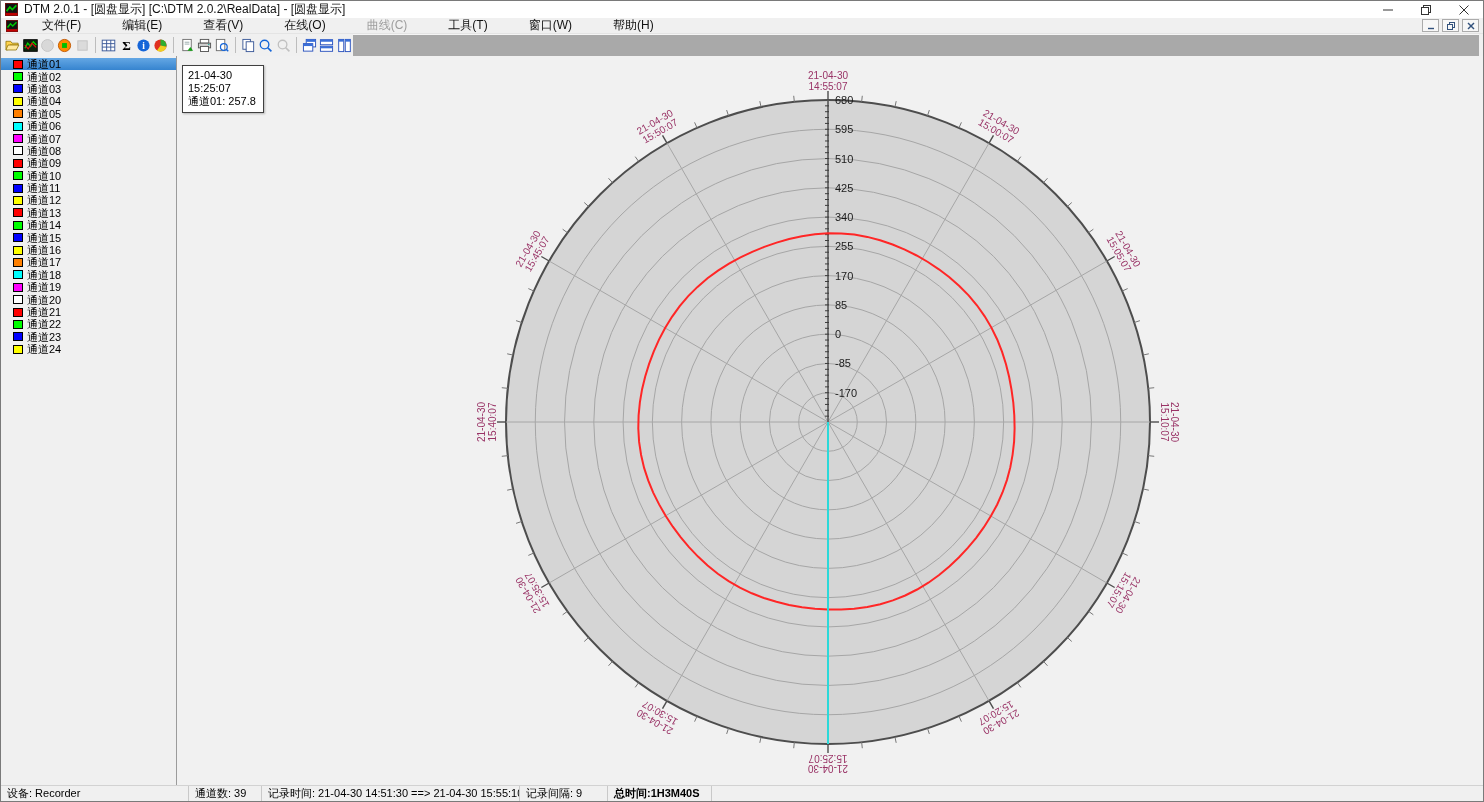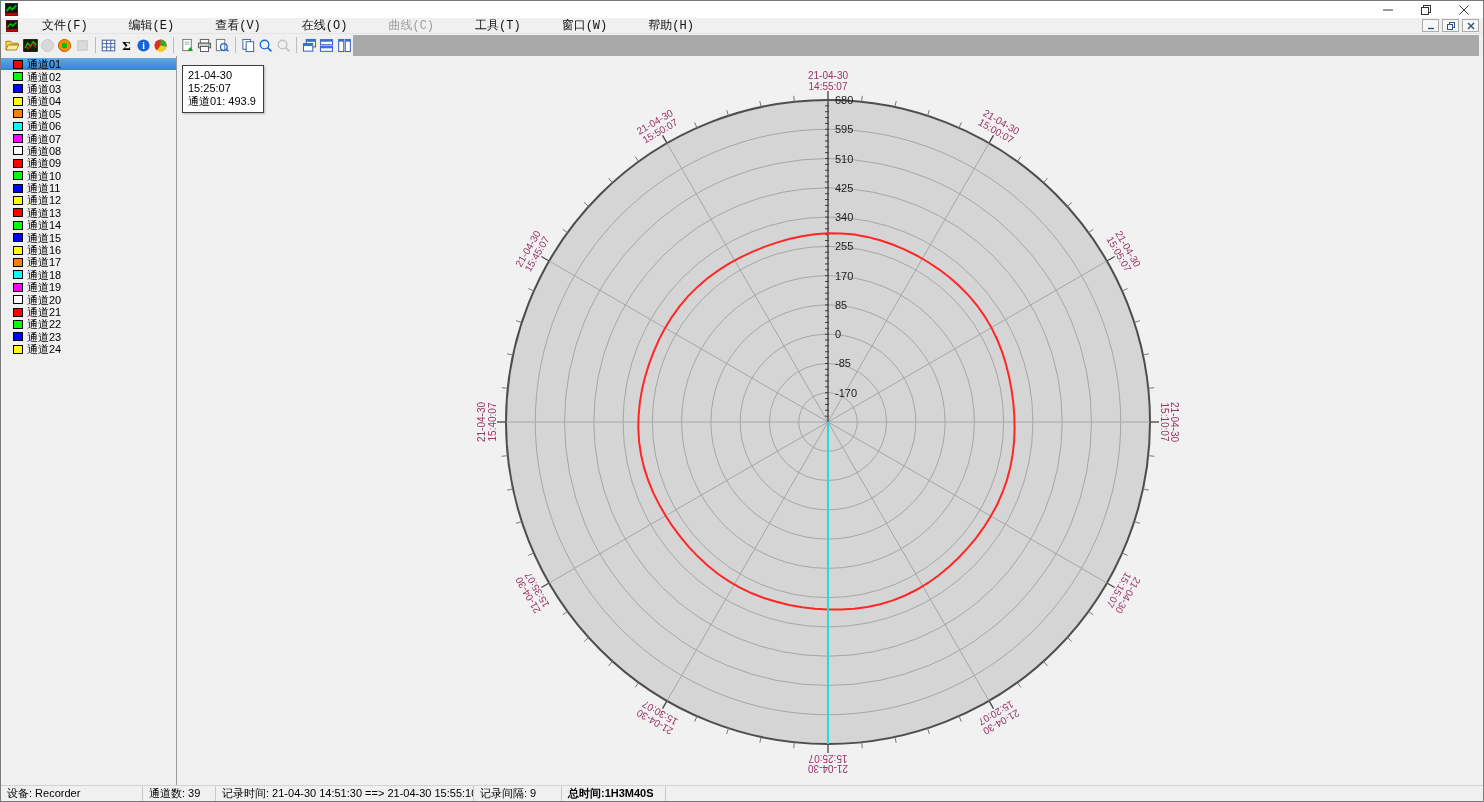--- a/index.html
+++ b/index.html
@@ -57,41 +57,42 @@
 
   .tooltip { position: absolute; left: 5px; top: 9px; background: #ffffff;
     border: 1px solid #404040; box-shadow: 1px 1px 2px rgba(0,0,0,.25);
     padding: 3px 7px 4px 5px; font-size: 11px; line-height: 13px; color: #000; white-space: nowrap; }
 
   
   .statusbar { height: 16px; flex: 0 0 auto; background: #f0f0f0; border-top: 1px solid #d2d2d2;
     display: flex; align-items: center; font-size: 11px; color: #000; }
   .status-panel { height: 100%; display: flex; align-items: center; padding: 0 6px;
     border-right: 1px solid #c9c9c9; white-space: nowrap; overflow: hidden; }
-  .status-panel:nth-child(1) { width: 142px; }
+  .status-panel:nth-child(1) { width: 188px; }
   .status-panel:nth-child(2) { width: 73px; }
   .status-panel:nth-child(3) { width: 258px; }
   .status-panel:nth-child(4) { width: 88px; }
   .status-panel:nth-child(5) { width: 104px; font-weight: bold; }
   .status-panel:nth-child(6) { flex: 1; border-right: none; }
 </style>
 </head>
 <body>
 
 <div class="window">
 
   <div class="titlebar">
     <span class="app-icon">
       <svg viewBox="0 0 16 16">
           <rect width="16" height="16" fill="#7a1212"></rect>
           <rect x="1" y="1" width="14" height="11" fill="#121212"></rect>
           <polyline points="2,10 6,5 9,8 14,3" stroke="#00c400" stroke-width="2" fill="none"></polyline>
           <rect x="1" y="12.5" width="14" height="2.5" fill="#c40000"></rect>
         </svg>
     </span>
+    <span class="title-text">DTM 2.0.1 - [圆盘显示] [C:\DTM 2.0.2\RealData] - [圆盘显示]</span>
     <div class="win-controls">
       <span class="win-btn">
         <svg viewBox="0 0 10 10">
             <line x1="0" y1="5" x2="10" y2="5" stroke="#333" stroke-width="1"></line>
           </svg>
       </span>
       <span class="win-btn">
         <svg viewBox="0 0 10 10">
             <rect x="2.5" y="0.5" width="7" height="7" fill="none" stroke="#333"></rect>
             <rect x="0.5" y="2.5" width="7" height="7" fill="#fff" stroke="#333"></rect>
@@ -108,21 +109,21 @@
 
   <div class="menubar">
     <span class="mdi-doc-icon">
       <svg viewBox="0 0 16 16">
           <rect width="16" height="16" fill="#7a1212"></rect>
           <rect x="1" y="1" width="14" height="11" fill="#121212"></rect>
           <polyline points="2,10 6,5 9,8 14,3" stroke="#00c400" stroke-width="2" fill="none"></polyline>
           <rect x="1" y="12.5" width="14" height="2.5" fill="#c40000"></rect>
         </svg>
     </span>
-    <nav id="menu-items" style="display: flex; font-family: Liberation Mono, monospace;">
+    <nav id="menu-items" style="display: flex;">
         <span class="menu-item">文件(F)</span>
         <span class="menu-item">编辑(E)</span>
         <span class="menu-item">查看(V)</span>
         <span class="menu-item">在线(O)</span>
         <span class="menu-item disabled">曲线(C)</span>
         <span class="menu-item">工具(T)</span>
         <span class="menu-item">窗口(W)</span>
         <span class="menu-item">帮助(H)</span>
       </nav>
     <div class="mdi-controls">
@@ -562,21 +563,21 @@
           <g transform="rotate(300 651 366)">
             <text x="651" y="23" text-anchor="middle" class="time-label"><tspan x="651" dy="0">21-04-30</tspan><tspan x="651" dy="10.5">15:45:07</tspan></text>
           </g>
           <g transform="rotate(330 651 366)">
             <text x="651" y="23" text-anchor="middle" class="time-label"><tspan x="651" dy="0">21-04-30</tspan><tspan x="651" dy="10.5">15:50:07</tspan></text>
           </g>
         </svg>
       <div class="tooltip" id="tooltip">
           <div>21-04-30</div>
           <div>15:25:07</div>
-          <div>通道01: 493.9</div>
+          <div>通道01: 257.8</div>
         </div>
     </div>
   </div>
 
   <div class="statusbar" id="status-bar">
       <div class="status-panel">设备: Recorder</div>
       <div class="status-panel">通道数: 39</div>
       <div class="status-panel">记录时间: 21-04-30 14:51:30 ==&gt; 21-04-30 15:55:10</div>
       <div class="status-panel">记录间隔: 9</div>
       <div class="status-panel">总时间:1H3M40S</div>

